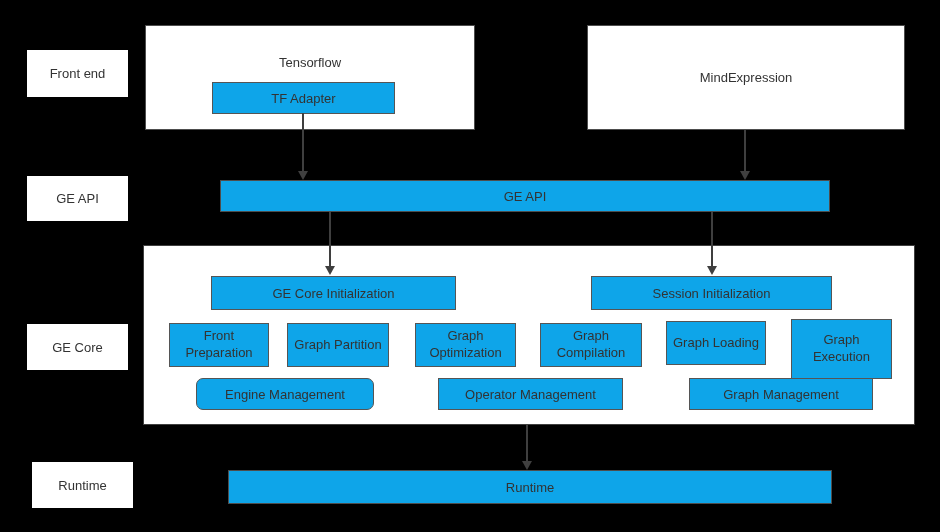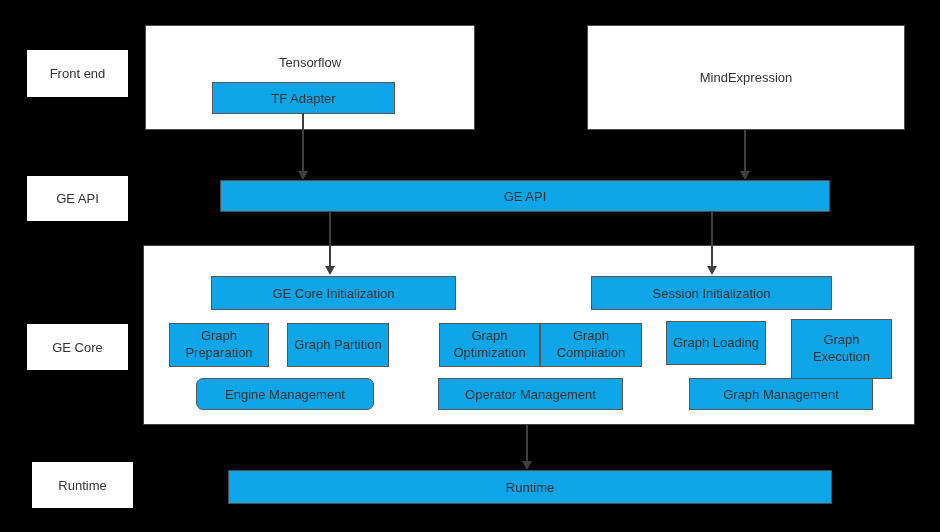--- a/index.html
+++ b/index.html
@@ -94,26 +94,26 @@
   <div class="outer-box" style="left:143px;top:245px;width:772px;height:180px;border-color:#3f3f3f;">
 
     <div class="box" style="left:67px;top:30px;width:245px;height:34px;">
       <span>GE Core Initialization</span>
     </div>
     <div class="box" style="left:447px;top:30px;width:241px;height:34px;">
       <span>Session Initialization</span>
     </div>
 
     <div class="box small-box" style="left:25px;top:77px;width:100px;height:44px;">
-      <span>Graph Preparation</span>
+      <span>Front Preparation</span>
     </div>
     <div class="box small-box" style="left:143px;top:77px;width:102px;height:44px;">
       <span>Graph Partition</span>
     </div>
-    <div class="box small-box" style="left:271px;top:77px;width:101px;height:44px;margin-left:24px;">
+    <div class="box small-box" style="left:271px;top:77px;width:101px;height:44px;">
       <span>Graph Optimization</span>
     </div>
     <div class="box small-box" style="left:396px;top:77px;width:102px;height:44px;">
       <span>Graph Compilation</span>
     </div>
     <div class="box small-box" style="left:522px;top:75px;width:100px;height:44px;">
       <span>Graph Loading</span>
     </div>
     <div class="box small-box" style="left:647px;top:73px;width:101px;height:60px;">
       <span>Graph Execution</span>

